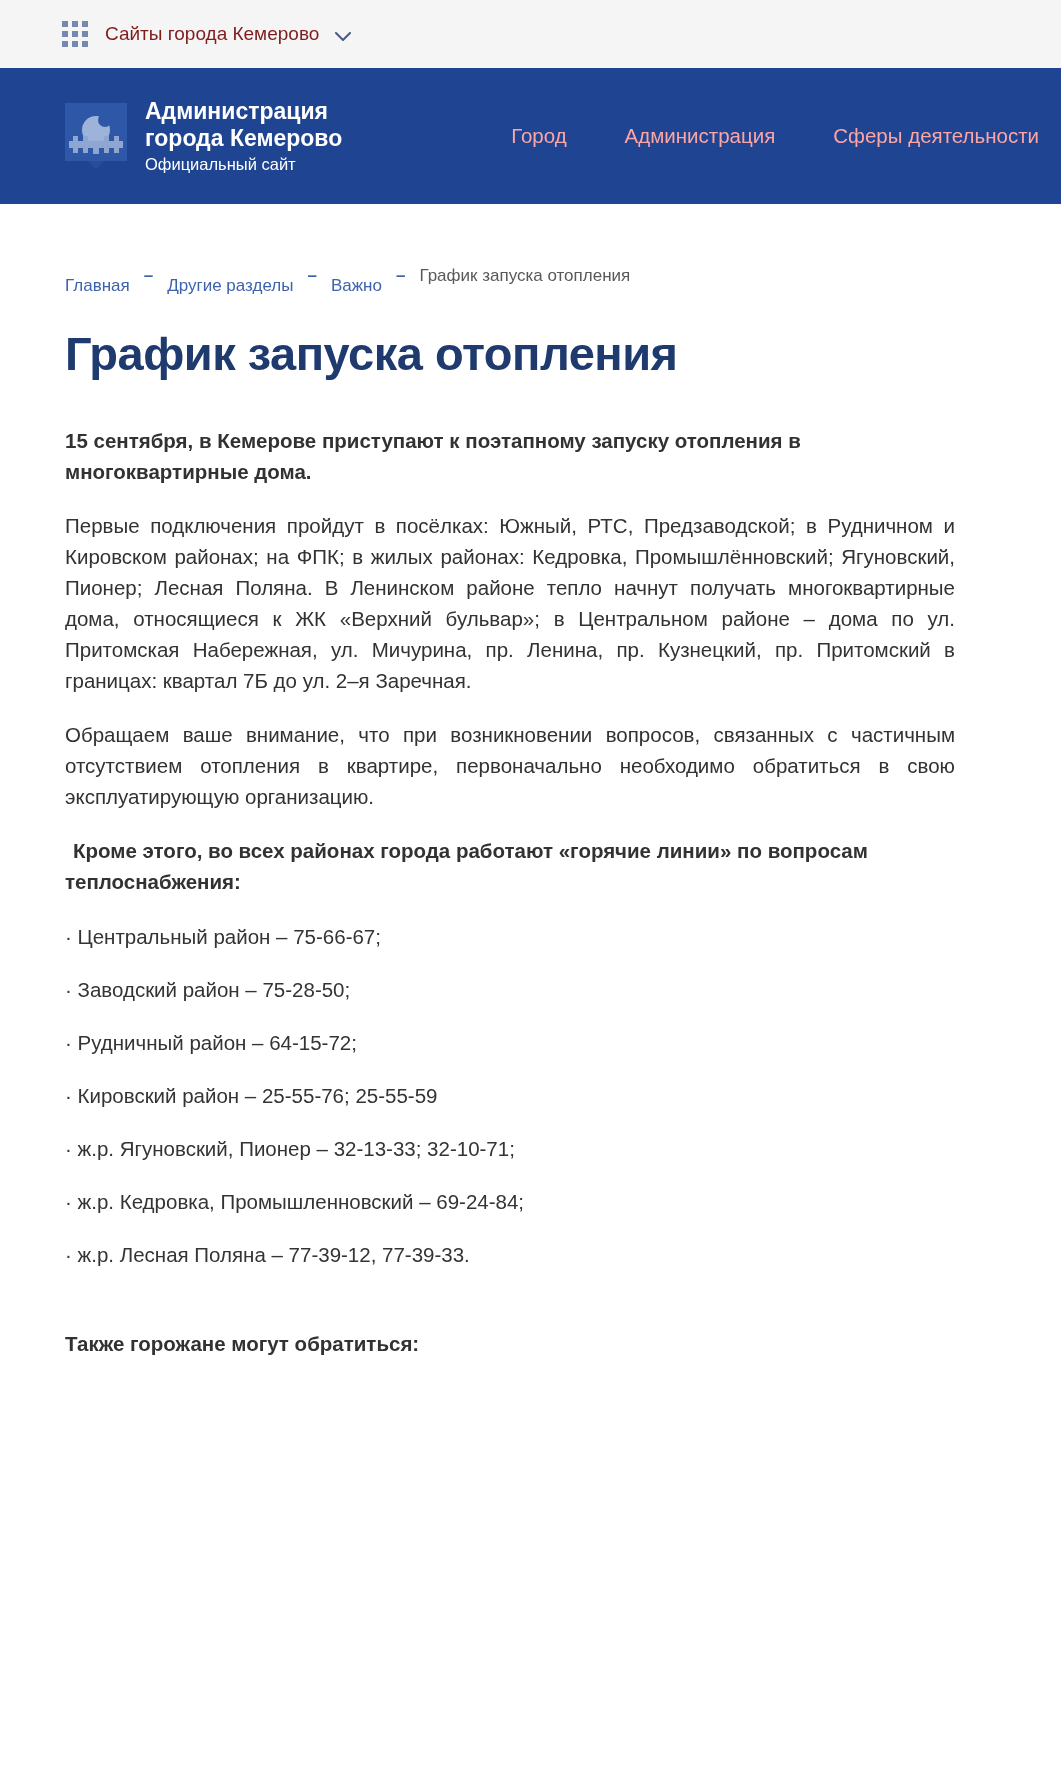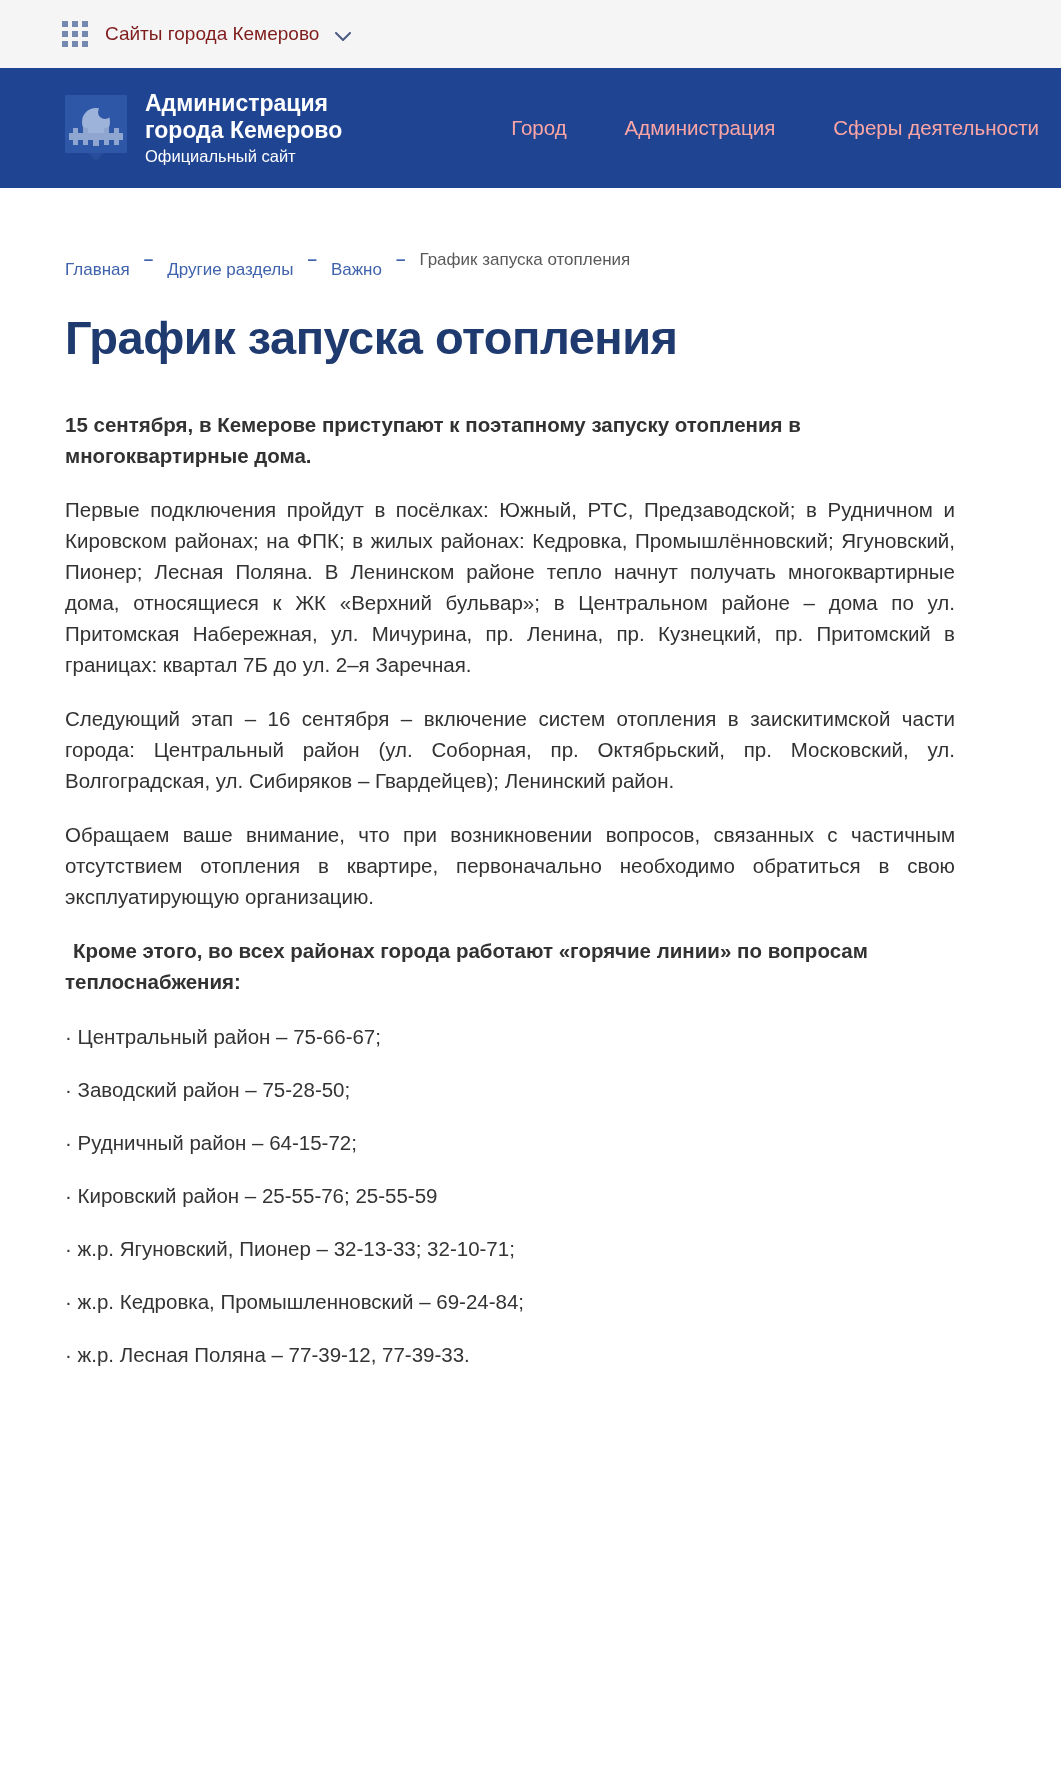--- a/index.html
+++ b/index.html
@@ -22,21 +22,21 @@
   .topbar-inner { display: flex; align-items: center; gap: 16px; cursor: pointer; }
   .grid-icon { display: block; width: 27px; height: 27px; }
   .topbar-label {
     font-size: 19px;
     color: #7f1d1d;
   }
   .chevron { display: block; margin-top: 3px; }
 
   
   .site-header {
-    height: 120px;
+    height: 136px;
     background: #1f4492;
     display: flex;
     align-items: center;
     padding: 0 22px 0 65px;
   }
   .brand { display: flex; align-items: center; gap: 18px; cursor: pointer; }
   .logo { width: 62px; height: 66px; flex: 0 0 auto; }
   .brand-text { color: #ffffff; }
   .brand-name { font-size: 23px; font-weight: 700; line-height: 27px; }
   .brand-sub { font-size: 16.5px; font-weight: 400; margin-top: 3px; }
@@ -191,28 +191,28 @@
     <span class="sep">–</span>
     <a href="#">Важно</a>
     <span class="sep">–</span>
     <span class="current">График запуска отопления</span>
   </nav>
 
   <h1 class="page-title">График запуска отопления</h1>
 
   <p class="para bold">15 сентября, в Кемерове приступают к поэтапному запуску отопления в многоквартирные дома.</p>
   <p class="para justify">Первые подключения пройдут в посёлках: Южный, РТС, Предзаводской; в Рудничном и Кировском районах; на ФПК; в жилых районах: Кедровка, Промышлённовский; Ягуновский, Пионер; Лесная Поляна. В Ленинском районе тепло начнут получать многоквартирные дома, относящиеся к ЖК «Верхний бульвар»; в Центральном районе – дома по ул. Притомская Набережная, ул. Мичурина, пр. Ленина, пр. Кузнецкий, пр. Притомский в границах: квартал 7Б до ул. 2–я Заречная.</p>
-  <p class="para justify">Следующий этап – 16 сентября – включение систем отопления в заискитимской части города: Центральный район (ул. Соборная, пр. Октябрьский, пр. Московский, ул. Волгоградская, ул. Сибиряков – Гвардейцев); Ленинский район.</p>
   <p class="para justify">Обращаем ваше внимание, что при возникновении вопросов, связанных с частичным отсутствием отопления в квартире, первоначально необходимо обратиться в свою эксплуатирующую организацию.</p>
   <p class="para bold indent">Кроме этого, во всех районах города работают «горячие линии» по вопросам теплоснабжения:</p>
 
   <div class="hotlines">
     <p class="hotline-item">· Центральный район – 75-66-67;</p>
     <p class="hotline-item">· Заводский район – 75-28-50;</p>
     <p class="hotline-item">· Рудничный район – 64-15-72;</p>
     <p class="hotline-item">· Кировский район – 25-55-76; 25-55-59</p>
     <p class="hotline-item">· ж.р. Ягуновский, Пионер – 32-13-33; 32-10-71;</p>
     <p class="hotline-item">· ж.р. Кедровка, Промышленновский – 69-24-84;</p>
     <p class="hotline-item">· ж.р. Лесная Поляна – 77-39-12, 77-39-33.</p>
   </div>
 
+  <p class="also-heading">Также горожане могут обратиться:</p>
 
 </main>
 
 </body></html>

